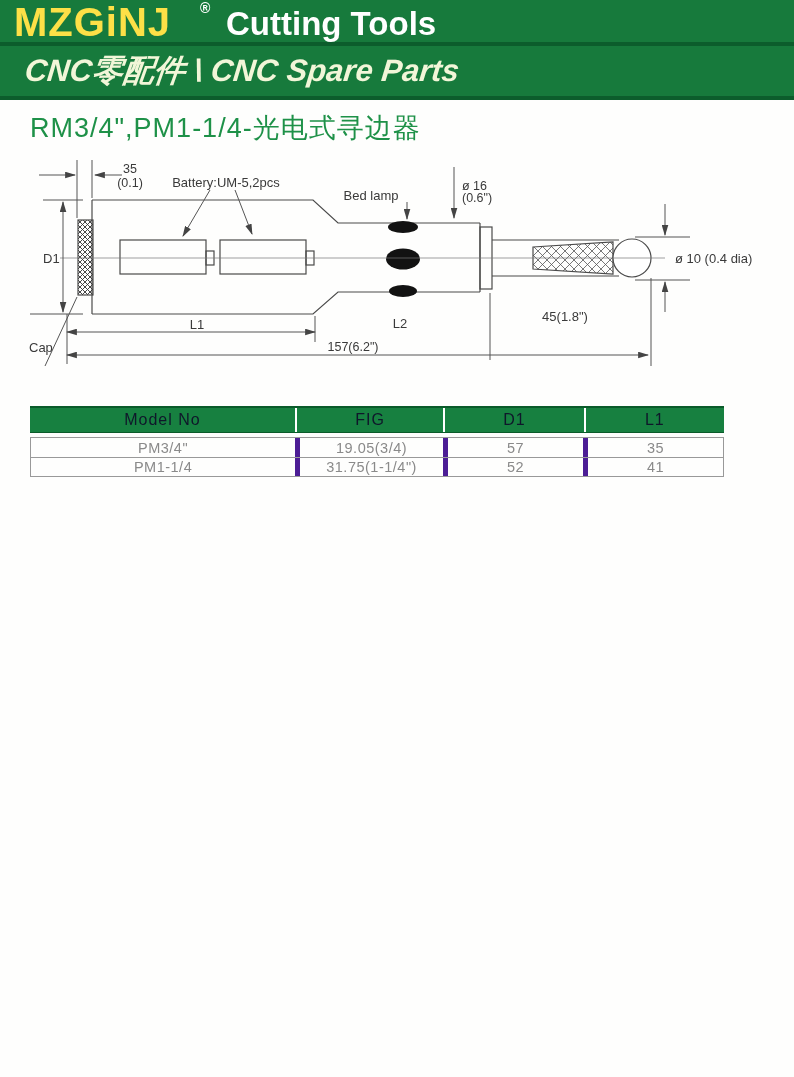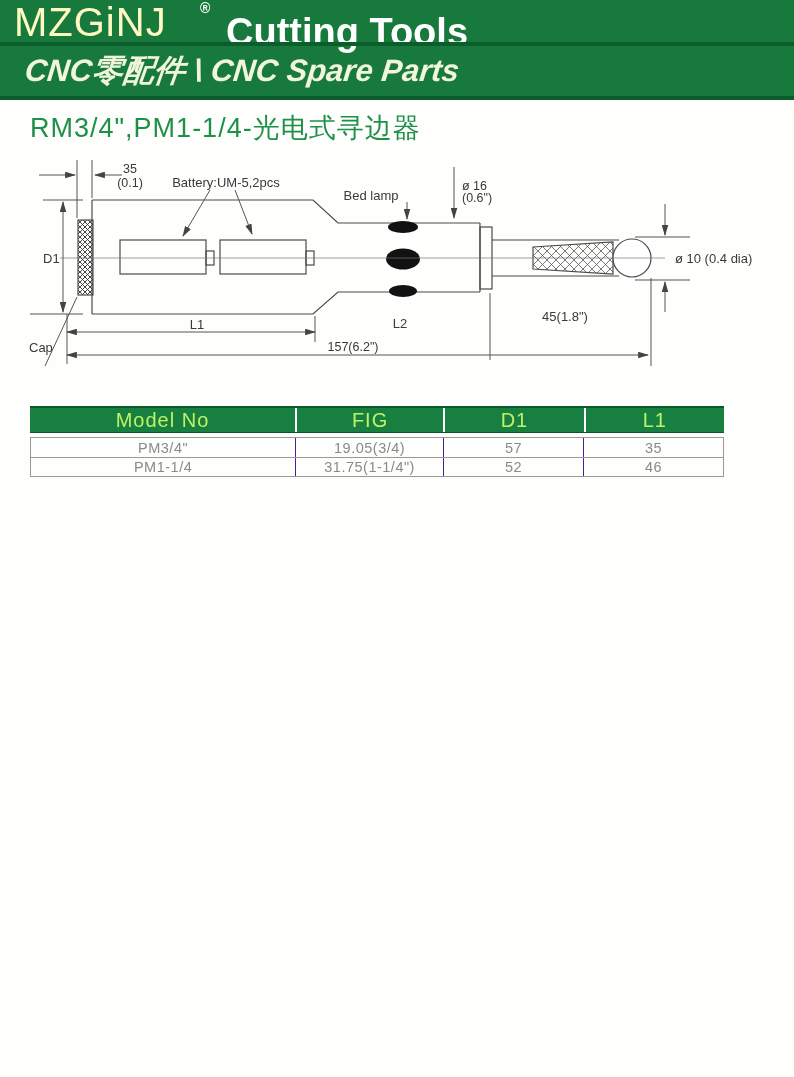--- a/index.html
+++ b/index.html
@@ -2,45 +2,45 @@
 <html><head>
 <meta charset="utf-8">
 <style>
   * { margin:0; padding:0; box-sizing:border-box; }
   html,body { width:794px; height:1077px; background:#ffffff; font-family:"Liberation Sans", sans-serif; }
   .page { position:relative; width:794px; height:1077px; background:#fefefd; overflow:hidden; }
 
   
   .header { position:absolute; left:0; top:0; width:794px; height:100px; background:#177a3c; border-bottom:4px solid #0c5d2c; }
   .header-line1 { position:absolute; left:0; top:0; width:100%; height:42px; }
-  .logo { position:absolute; left:14px; top:1px; color:#fef9c3; font-size:40px; font-weight:normal; letter-spacing:1px; line-height:42px; white-space:nowrap; }
+  .logo { position:absolute; left:14px; top:1px; color:#fde047; font-size:40px; font-weight:bold; letter-spacing:1px; line-height:42px; white-space:nowrap; }
   .reg-mark { position:absolute; left:200px; top:0px; color:#ffffff; font-size:14px; font-weight:bold; }
-  .brand-suffix { position:absolute; left:226px; top:12px; color:#ffffff; font-size:38px; font-weight:600; line-height:40px; white-space:nowrap; }
+  .brand-suffix { position:absolute; left:226px; top:4px; color:#ffffff; font-size:33px; font-weight:600; line-height:40px; white-space:nowrap; }
   .header-divider { position:absolute; left:0; top:42px; width:100%; height:4px; background:#0c5d2c; }
   .header-line2 { position:absolute; left:25px; top:48px; color:#f2f6d8; font-size:31px; font-weight:bold; font-style:italic; transform:skewX(-6deg); white-space:nowrap; line-height:46px; }
 
   
   .doc-title { position:absolute; left:30px; top:110px; color:#1e9148; font-size:27px; font-weight:500; letter-spacing:1px; white-space:nowrap; }
 
   
   .diagram-wrap { position:absolute; left:25px; top:152px; width:760px; height:230px; }
   svg text { fill:#3a3a3a; font-family:"Liberation Sans", sans-serif; }
   .dim-text { font-size:12.5px; }
   .lbl-text { font-size:13px; }
 
   
   .spec-table { position:absolute; left:30px; top:406px; width:694px; }
   .spec-head { display:flex; height:27px; background:#178040; border-top:2px solid #0b5b2a; border-bottom:1px solid #0b5b2a; }
-  .spec-head .cell { color:#bef264; font-size:20px; letter-spacing:1px; display:flex; align-items:center; justify-content:center; }
+  .spec-head .cell { color:#0f172a; font-size:16px; letter-spacing:1px; display:flex; align-items:center; justify-content:center; }
   .spec-head .cell + .cell { border-left:2px solid #ffffff; }
   .spec-body { margin-top:4px; border:1px solid #999999; }
   .spec-row { display:flex; height:19px; }
   .spec-row + .spec-row { border-top:1px solid #999999;text-align:center; }
   .spec-row .cell { color:#8a8a8a; font-size:14.5px; letter-spacing:0.5px; display:flex; align-items:center; justify-content:center; }
-  .spec-row .cell + .cell { border-left:1px solid #4c1d95; }
+  .spec-row .cell + .cell { border-left:5px solid #4c1d95; }
   .col-model { width:268px; } .col-fig { width:150px; } .col-d1 { width:142px; } .col-l1 { width:142px; }
 </style>
 </head>
 <body>
 
 <div class="page">
 
   <div class="header">
     <div class="header-line1">
       <span class="logo">MZGiNJ</span>
@@ -160,18 +160,18 @@
       <div class="spec-row">
         <div class="cell col-model">PM3/4"</div>
         <div class="cell col-fig">19.05(3/4)</div>
         <div class="cell col-d1">57</div>
         <div class="cell col-l1">35</div>
       </div>
       <div class="spec-row">
         <div class="cell col-model">PM1-1/4</div>
         <div class="cell col-fig">31.75(1-1/4")</div>
         <div class="cell col-d1">52</div>
-        <div class="cell col-l1">46</div>
+        <div class="cell col-l1">41</div>
       </div>
     </div>
   </div>
 
 </div>
 
 </body></html>

